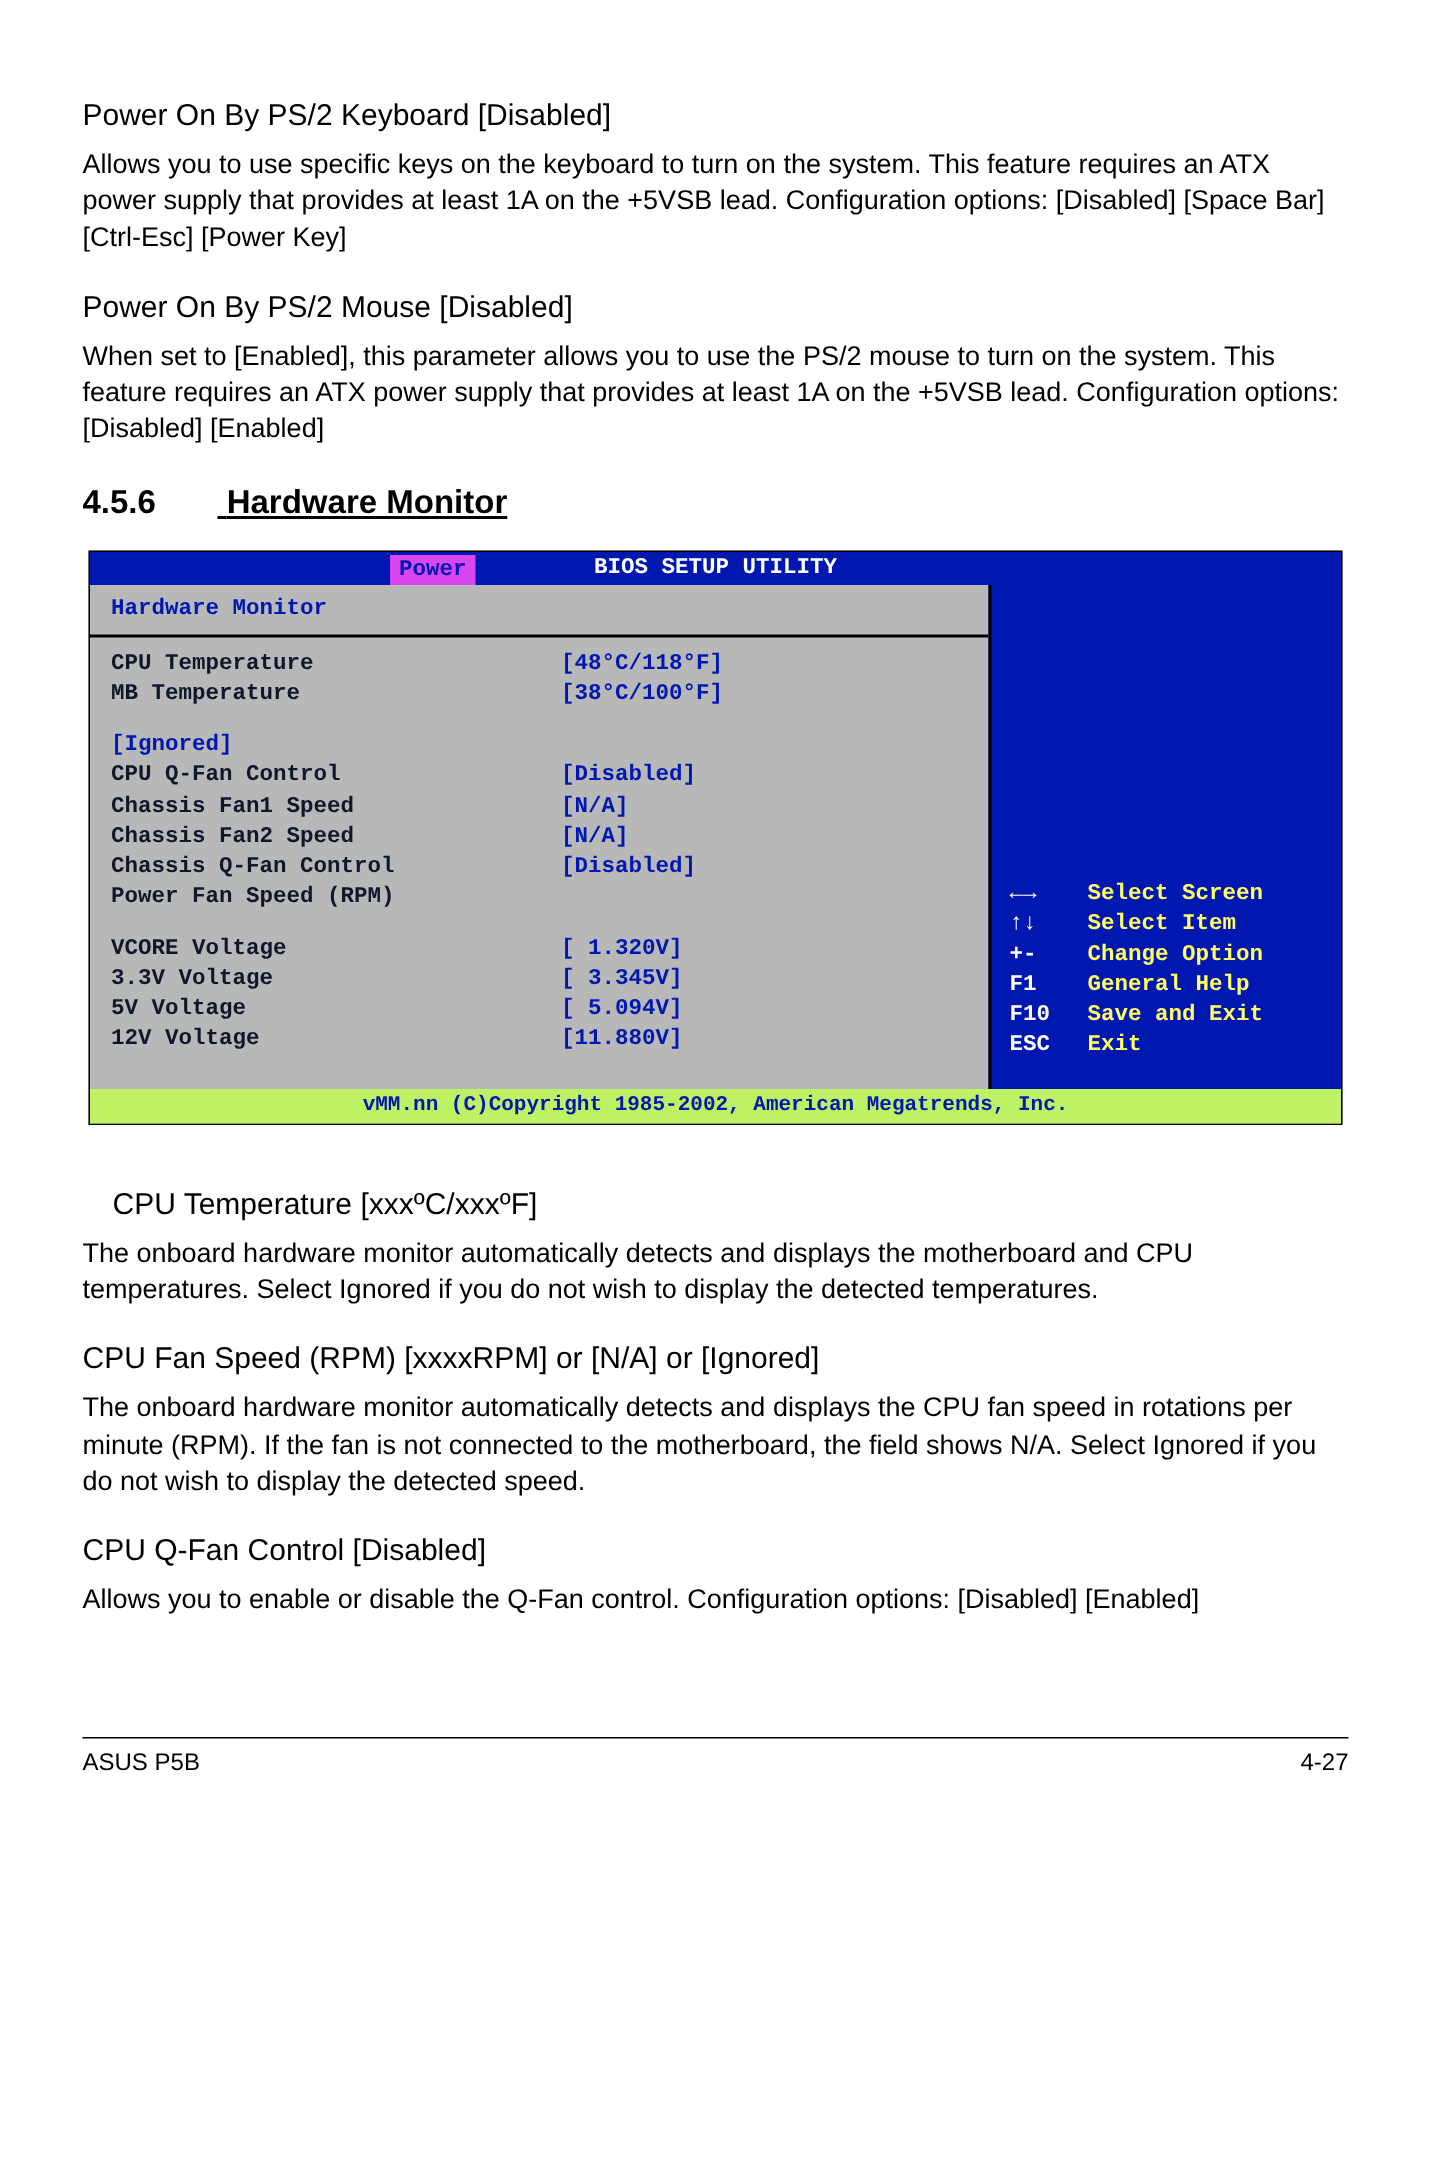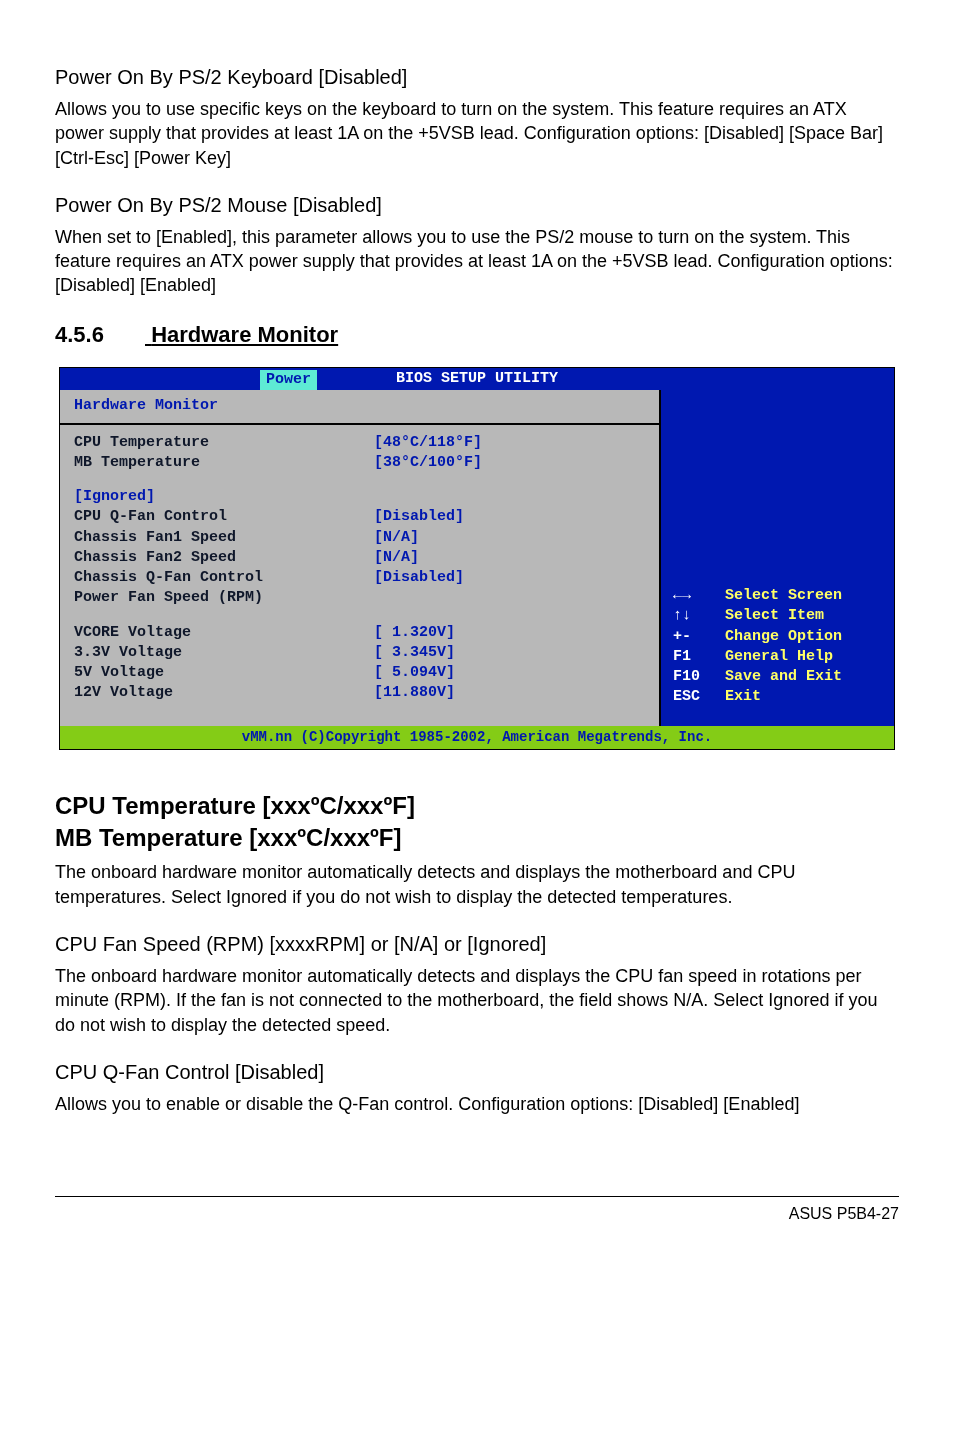--- a/index.html
+++ b/index.html
@@ -42,21 +42,21 @@
     color: #fff;
     position: relative;
     height: 22px;
     line-height: 22px;
     text-align: center;
   }
   .bios-topbar .tab {
     position: absolute;
     left: 200px;
     bottom: 0;
-    background: #5eead4;
+    background: #d946ef;
     color: #0018b0;
     padding: 0 6px;
     height: 20px;
     line-height: 20px;
   }
   .bios-body {
     display: flex;
     background: #b8b8b8;
   }
   .bios-left {
@@ -81,36 +81,36 @@
     color: #fff;
     padding: 10px 12px;
     border-left: 2px solid #000;
     position: relative;
   }
   .bios-legend { position:absolute; bottom:18px; left:12px; right:12px; }
   .leg-row { display:flex; }
   .leg-row .k { width:52px; color:#fff; }
   .leg-row .d { color:#ffff66; }
   .bios-footerbar {
-    background: #84cc16;
+    background: #bef264;
     color: #0018b0;
     text-align: center;
     font-size: 14px;
     padding: 2px 18px;
     font-family: "Courier New", monospace;
     font-weight: bold;
   }
   .stacked-sub { margin-bottom: 6px; }
-  .stacked-sub h3 { font-size: 24px; font-weight:bold; }
+  .stacked-sub h3 { font-size: 20px; font-weight:normal;margin-left:20px; }
   .page-footer {
     border-top: 1px solid #000;
     margin-top: 80px;
     padding-top: 6px;
     display:flex;
-    justify-content: flex-end;
+    justify-content: space-between;
     font-size: 16px;
   }
 </style>
 </head>
 <body>
 
 <h3 class="section-sub">Power On By PS/2 Keyboard [Disabled]</h3>
 <p class="body-text">Allows you to use specific keys on the keyboard to turn on the system. This feature requires an ATX power supply that provides at least 1A on the +5VSB lead. Configuration options: [Disabled] [Space Bar] [Ctrl-Esc] [Power Key]</p>
 
 <h3 class="section-sub">Power On By PS/2 Mouse [Disabled]</h3>
@@ -208,21 +208,20 @@
             <span class="d">Exit</span>
           </div>
       </div>
     </div>
   </div>
   <div class="bios-footerbar">vMM.nn (C)Copyright 1985-2002, American Megatrends, Inc.</div>
 </div>
 
 <div class="stacked-sub">
   <h3>CPU Temperature [xxxºC/xxxºF]</h3>
-  <h3>MB Temperature [xxxºC/xxxºF]</h3>
 </div>
 <p class="body-text">The onboard hardware monitor automatically detects and displays the motherboard and CPU temperatures. Select Ignored if you do not wish to display the detected temperatures.</p>
 
 <h3 class="section-sub">CPU Fan Speed (RPM) [xxxxRPM] or [N/A] or [Ignored]</h3>
 <p class="body-text">The onboard hardware monitor automatically detects and displays the CPU fan speed in rotations per minute (RPM). If the fan is not connected to the motherboard, the field shows N/A. Select Ignored if you do not wish to display the detected speed.</p>
 
 <h3 class="section-sub">CPU Q-Fan Control [Disabled]</h3>
 <p class="body-text">Allows you to enable or disable the Q-Fan control. Configuration options: [Disabled] [Enabled]</p>
 
 <div class="page-footer">

